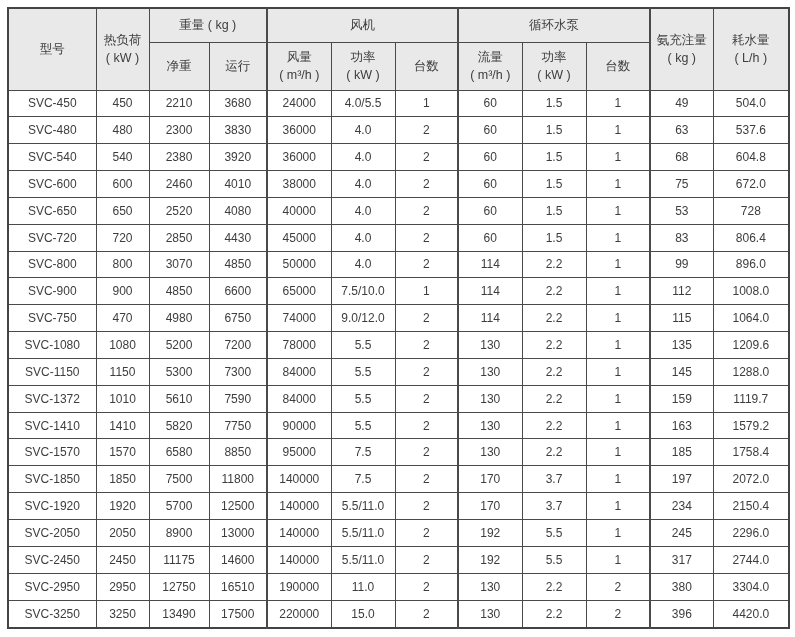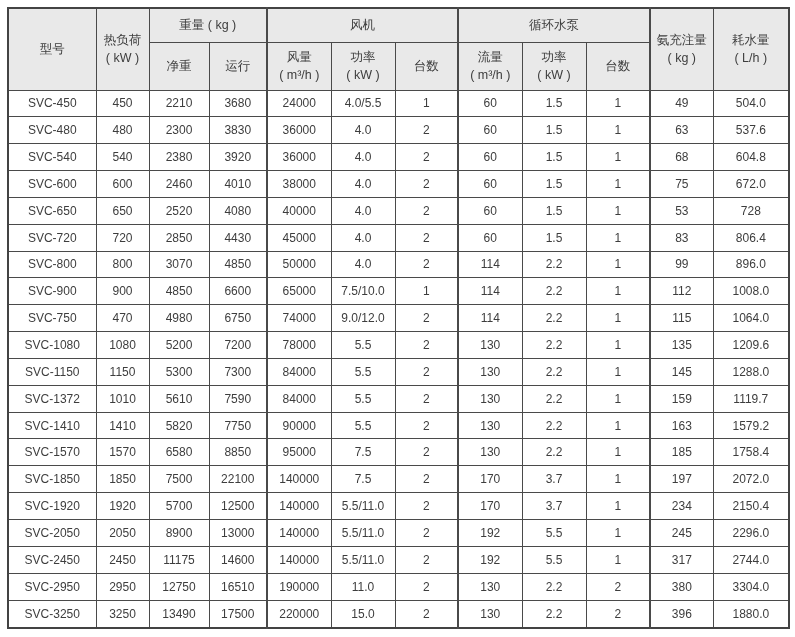--- a/index.html
+++ b/index.html
@@ -299,21 +299,21 @@
           <td class="sec">130</td>
           <td>2.2</td>
           <td>1</td>
           <td class="sec">185</td>
           <td>1758.4</td>
         </tr>
         <tr>
           <td>SVC-1850</td>
           <td>1850</td>
           <td>7500</td>
-          <td>22100</td>
+          <td>11800</td>
           <td class="sec">140000</td>
           <td>7.5</td>
           <td>2</td>
           <td class="sec">170</td>
           <td>3.7</td>
           <td>1</td>
           <td class="sec">197</td>
           <td>2072.0</td>
         </tr>
         <tr>
@@ -377,17 +377,17 @@
           <td>3250</td>
           <td>13490</td>
           <td>17500</td>
           <td class="sec">220000</td>
           <td>15.0</td>
           <td>2</td>
           <td class="sec">130</td>
           <td>2.2</td>
           <td>2</td>
           <td class="sec">396</td>
-          <td>1880.0</td>
+          <td>4420.0</td>
         </tr>
       </tbody>
   </table>
 </div>
 
 </body></html>

